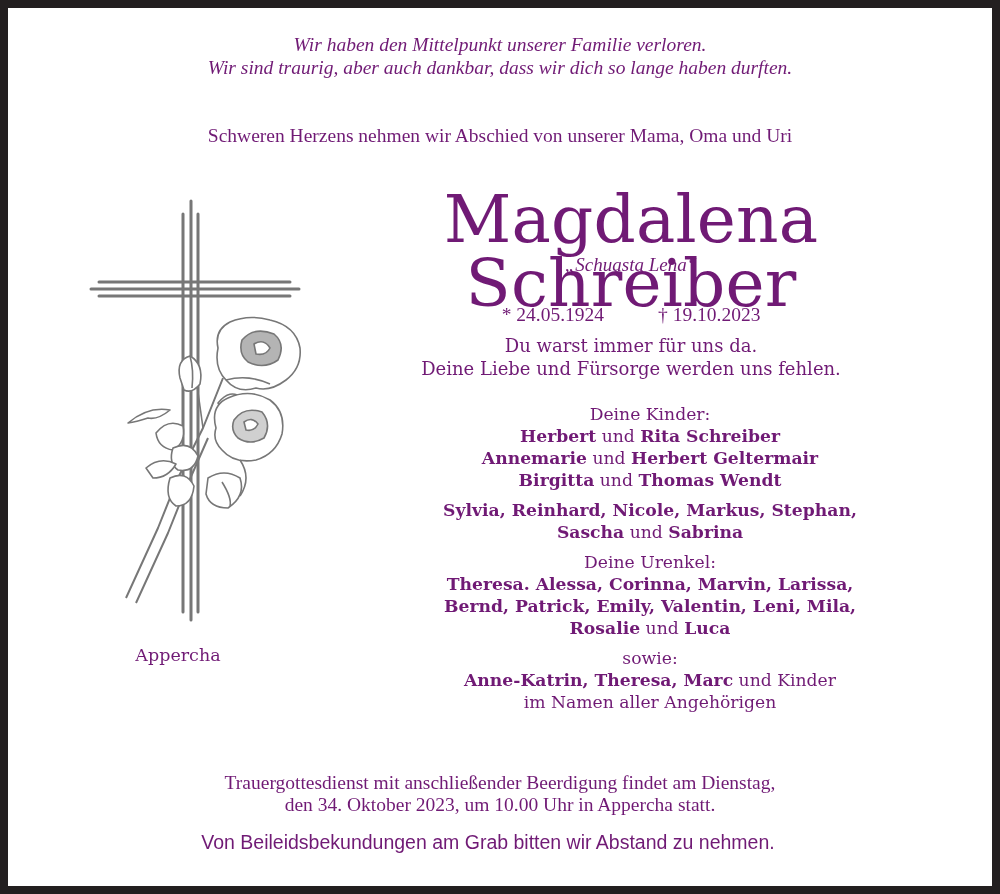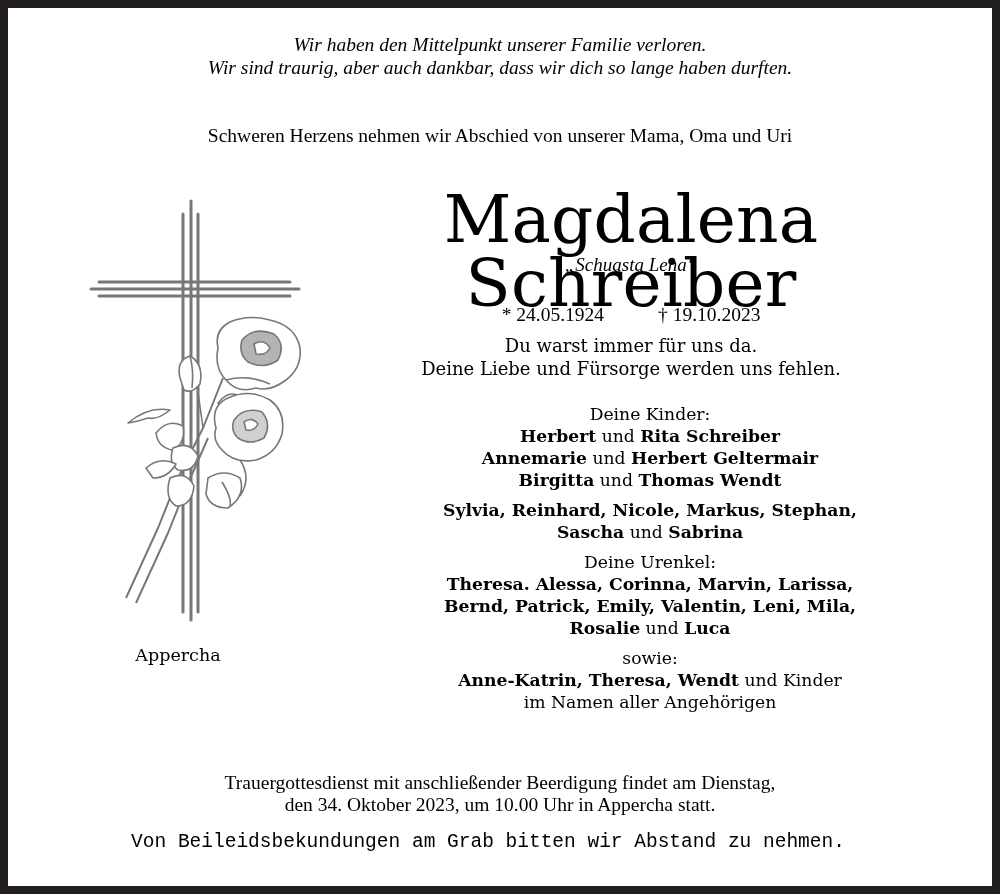--- a/index.html
+++ b/index.html
@@ -1,39 +1,39 @@
 <!DOCTYPE html>
 <html><head>
 <meta charset="utf-8">
 <style>
   html, body { margin: 0; padding: 0; }
   body { width: 1000px; height: 894px; background: #231f20; position: relative; overflow: hidden; }
   .page {
     position: absolute; left: 8px; top: 8px; width: 984px; height: 878px;
-    background: #ffffff; color: #000000;
+    background: #ffffff; color: #701a75;
     font-family: "DejaVu Serif", "Liberation Serif", serif;
   }
   .abs { position: absolute; }
   .center { text-align: center; }
   .intro {
     left: 0; width: 984px; top: 25px; font-style: italic; font-size: 19.5px; line-height: 23px;
     font-family: "Liberation Serif", serif;
   }
   .lead { left: 0; width: 984px; top: 116px; font-size: 19.5px; line-height: 24px; font-family: Liberation Serif, serif; }
   .name { left: 350px; width: 546px; top: 180px; font-size: 66px; line-height: 64px; letter-spacing: 0.2px; font-family: "DejaVu Serif", serif; }
   .nick { left: 350px; width: 546px; top: 245px; font-style: italic; font-size: 19px; line-height: 24px; font-family: "Liberation Serif", serif; }
   .dates { left: 350px; width: 546px; top: 274px; font-size: 19.5px; line-height: 26px; font-family: "Liberation Serif", serif; word-spacing: 0; margin-top: 20px; }
   .dates .gap { display: inline-block; width: 54px; }
   .quote { left: 350px; width: 546px; top: 326px; font-size: 18px; line-height: 23px; font-family: "DejaVu Serif", serif; }
   .family { left: 402px; top: 395px; width: 480px; font-size: 17.2px; line-height: 22px; font-family: "DejaVu Serif", serif; }
   .family .grp { margin-bottom: 8px; text-align: center; }
   .family b { font-weight: bold; }
   .family .line { white-space: nowrap; }
   .footer1 { left: 0; width: 984px; top: 764px; font-size: 19.5px; line-height: 22px; font-family: "Liberation Serif", serif; }
-  .footer2 { left: 0; width: 960px; top: 822px; font-size: 19.5px; line-height: 24px; font-family: Liberation Mono, monospace; }
+  .footer2 { left: 0; width: 960px; top: 822px; font-size: 19.5px; line-height: 24px; font-family: Liberation Sans, sans-serif; }
   .place { left: 120px; width: 100px; top: 636px; font-size: 17.5px; line-height: 22px; text-align: center; font-family: "DejaVu Serif", serif; }
   .art { left: 60px; top: 176px; }
 </style>
 </head>
 <body>
 
 <div class="page">
 
   <div class="abs intro center">
     <div>Wir haben den Mittelpunkt unserer Familie verloren.</div>
@@ -111,21 +111,21 @@
 
     <div class="grp">
       <div>Deine Urenkel:</div>
       <div class="line"><b>Theresa. Alessa, Corinna, Marvin, Larissa,</b></div>
       <div class="line"><b>Bernd, Patrick, Emily, Valentin, Leni, Mila,</b></div>
       <div class="line"><b>Rosalie</b> <span>und</span> <b>Luca</b></div>
     </div>
 
     <div class="grp">
       <div>sowie:</div>
-      <div class="line"><b>Anne-Katrin, Theresa, Wendt</b> <span>und Kinder</span></div>
+      <div class="line"><b>Anne-Katrin, Theresa, Marc</b> <span>und Kinder</span></div>
       <div class="line">im Namen aller Angehörigen</div>
     </div>
   </div>
 
   <div class="abs footer1 center">
     <div>Trauergottesdienst mit anschließender Beerdigung findet am Dienstag,</div>
     <div>den 34. Oktober 2023, um 10.00 Uhr in Appercha statt.</div>
   </div>
   <div class="abs footer2 center">Von Beileidsbekundungen am Grab bitten wir Abstand zu nehmen.</div>
 </div>

